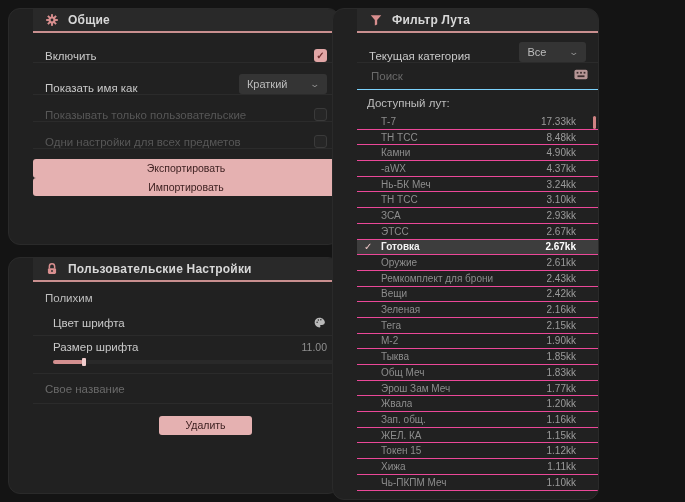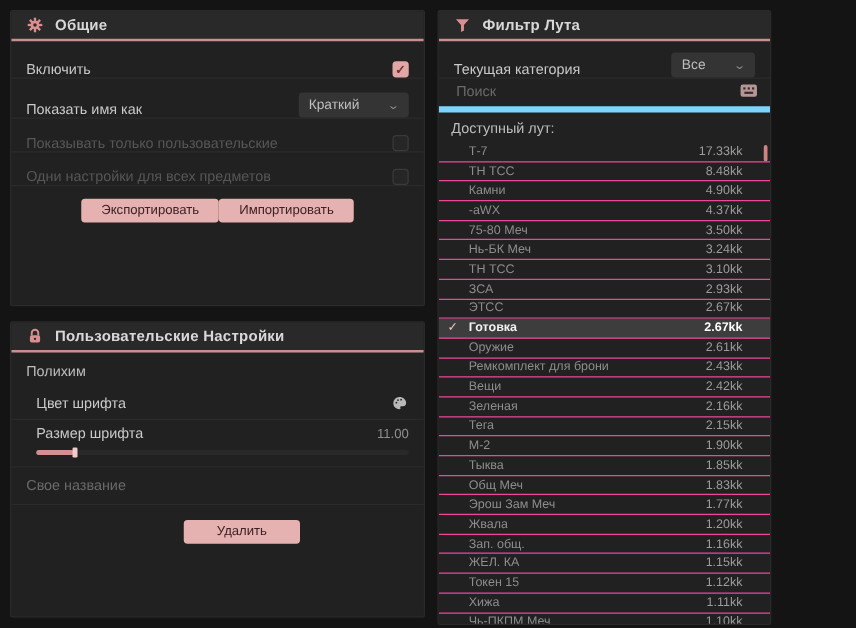--- a/index.html
+++ b/index.html
@@ -1,42 +1,42 @@
 <!DOCTYPE html>
 <html><head>
 <meta charset="utf-8">
 <style>
   * { margin:0; padding:0; box-sizing:border-box; }
   html,body { width:685px; height:502px; overflow:hidden; background:#141414;
     font-family:"Liberation Sans", sans-serif; }
-  .panel { position:absolute; background:#212121; border:1px solid #2a2a2a; border-radius:2px; overflow:hidden; }
+  .panel { position:absolute; background:#212121; border:1px solid #2a2a2a; border-radius:12px; overflow:hidden;padding-left:24px; }
   #panel-general   { left:8px;  top:8px;   width:332px; height:237px; }
   #panel-usersett  { left:8px;  top:257px; width:332px; height:237px; }
-  #panel-loot      { left:350px; top:8px;  width:267px; height:492px; }
+  #panel-loot      { left:332px; top:8px;  width:267px; height:492px; }
 
   .panel-header { height:24px; background:#292929; display:flex; align-items:center; gap:9px;
     padding:0 12px; border-bottom:2px solid #c98f8f; }
   .panel-title { font-size:12px; font-weight:bold; color:#d8d8d8; letter-spacing:.2px; }
   .hicon { width:14px; height:14px; display:inline-flex; }
 
   .row { display:flex; justify-content:space-between; align-items:flex-end;
     padding:0 12px; border-bottom:1px solid #2b2b2b; font-size:11.5px; color:#c9c9c9; }
   .row.h30 { height:30px; } .row.h32 { height:32px; } .row.h27 { height:27px; }
   .row.disabled { color:#575757; }
 
   .checkbox { width:13px; height:13px; border-radius:3px; background:#e2a6a6;
     display:flex; align-items:center; justify-content:center;
     font-size:10px; color:#6e2e2e; font-weight:bold; }
   .checkbox.empty { background:#262626; border:1px solid #3a3a3a; color:transparent; }
 
   .dropdown { background:#343434; border-radius:3px; height:20px; display:flex; align-items:center;
     gap:24px; padding:0 8px; font-size:11px; color:#bdbdbd; }
   .chev { font-size:9px; color:#8f8f8f; transform:scaleX(1.4); }
 
-  .btnrow { display:flex; justify-content:center; gap:0; padding:10px 0 0 0; }
+  .btnrow { display:flex; justify-content:center; gap:0; padding:10px 0 0 0;flex-direction:column; }
   .btn { background:#e5b1b1; color:#3f2222; border:none; border-radius:3px;
     font-size:10.5px; font-family:"Liberation Sans", sans-serif;
     padding:3px 16px; line-height:1.2; }
   .btn.wide { padding:3px 26px;margin-left:39px; }
 
   .section-label { padding:10px 12px 6px 12px; font-size:11.5px; color:#bdbdbd; }
   .subrow { display:flex; justify-content:space-between; align-items:center;
     padding:0 12px 0 20px; border-bottom:1px solid #2b2b2b; font-size:11.5px; color:#c9c9c9; }
   .subrow.h26 { height:26px; }
   .sizeblock { padding:5px 12px 7px 20px; border-bottom:1px solid #2b2b2b; }
@@ -46,21 +46,21 @@
   .slider-track { position:absolute; left:0; top:2px; width:298px; height:4px; background:#292929; border-radius:2px; }
   .slider-fill { position:absolute; left:0; top:2px; width:30px; height:4px; background:#d49090; border-radius:2px; }
   .slider-handle { position:absolute; left:29px; top:0; width:4px; height:8px; background:#f0cccc; border-radius:1px; }
   .input-row { height:30px; display:flex; align-items:center; padding:0 12px; border-bottom:1px solid #2b2b2b; }
   .text-input { background:transparent; border:none; outline:none; width:100%;
     font-size:11.5px; color:#c9c9c9; font-family:"Liberation Sans", sans-serif; }
   .text-input::placeholder { color:#6a6a6a; }
   .del-wrap { display:flex; justify-content:center; padding-top:12px; }
 
   .search-row { height:27px; display:flex; align-items:center; justify-content:space-between;
-    padding:0 10px 0 14px; border-bottom:5px solid #7dd3fc; }
+    padding:0 10px 0 14px; border-bottom:1px solid #7dd3fc; }
   .list-label { padding:7px 12px 5px 10px; font-size:11.5px; color:#bdbdbd; }
 
   .loot-list { position:relative; }
   .loot-row { position:relative; height:15.7px; display:flex; justify-content:space-between; align-items:center;
     padding:0 22px 0 24px; border-bottom:1px solid #ec4899; font-size:10px; }
   .loot-name { color:#8d8d8d; white-space:nowrap; overflow:hidden; }
   .loot-price { color:#9c9c9c; }
   .loot-row.selected { background:#3d3d3d; }
   .loot-row.selected .loot-name { color:#f2f2f2;font-weight:bold; }
   .loot-row.selected .loot-price { color:#ffffff; font-weight:bold; }
@@ -210,24 +210,20 @@
       </div>
       <div class="loot-row">
         <span class="loot-name">Камни</span>
         <span class="loot-price">4.90kk</span>
       </div>
       <div class="loot-row">
         <span class="loot-name">-aWX</span>
         <span class="loot-price">4.37kk</span>
       </div>
       <div class="loot-row">
-        <span class="loot-name">75-80 Меч</span>
-        <span class="loot-price">3.50kk</span>
-      </div>
-      <div class="loot-row">
         <span class="loot-name">Нь-БК Меч</span>
         <span class="loot-price">3.24kk</span>
       </div>
       <div class="loot-row">
         <span class="loot-name">ТН ТСС</span>
         <span class="loot-price">3.10kk</span>
       </div>
       <div class="loot-row">
         <span class="loot-name">ЗСА</span>
         <span class="loot-price">2.93kk</span>

